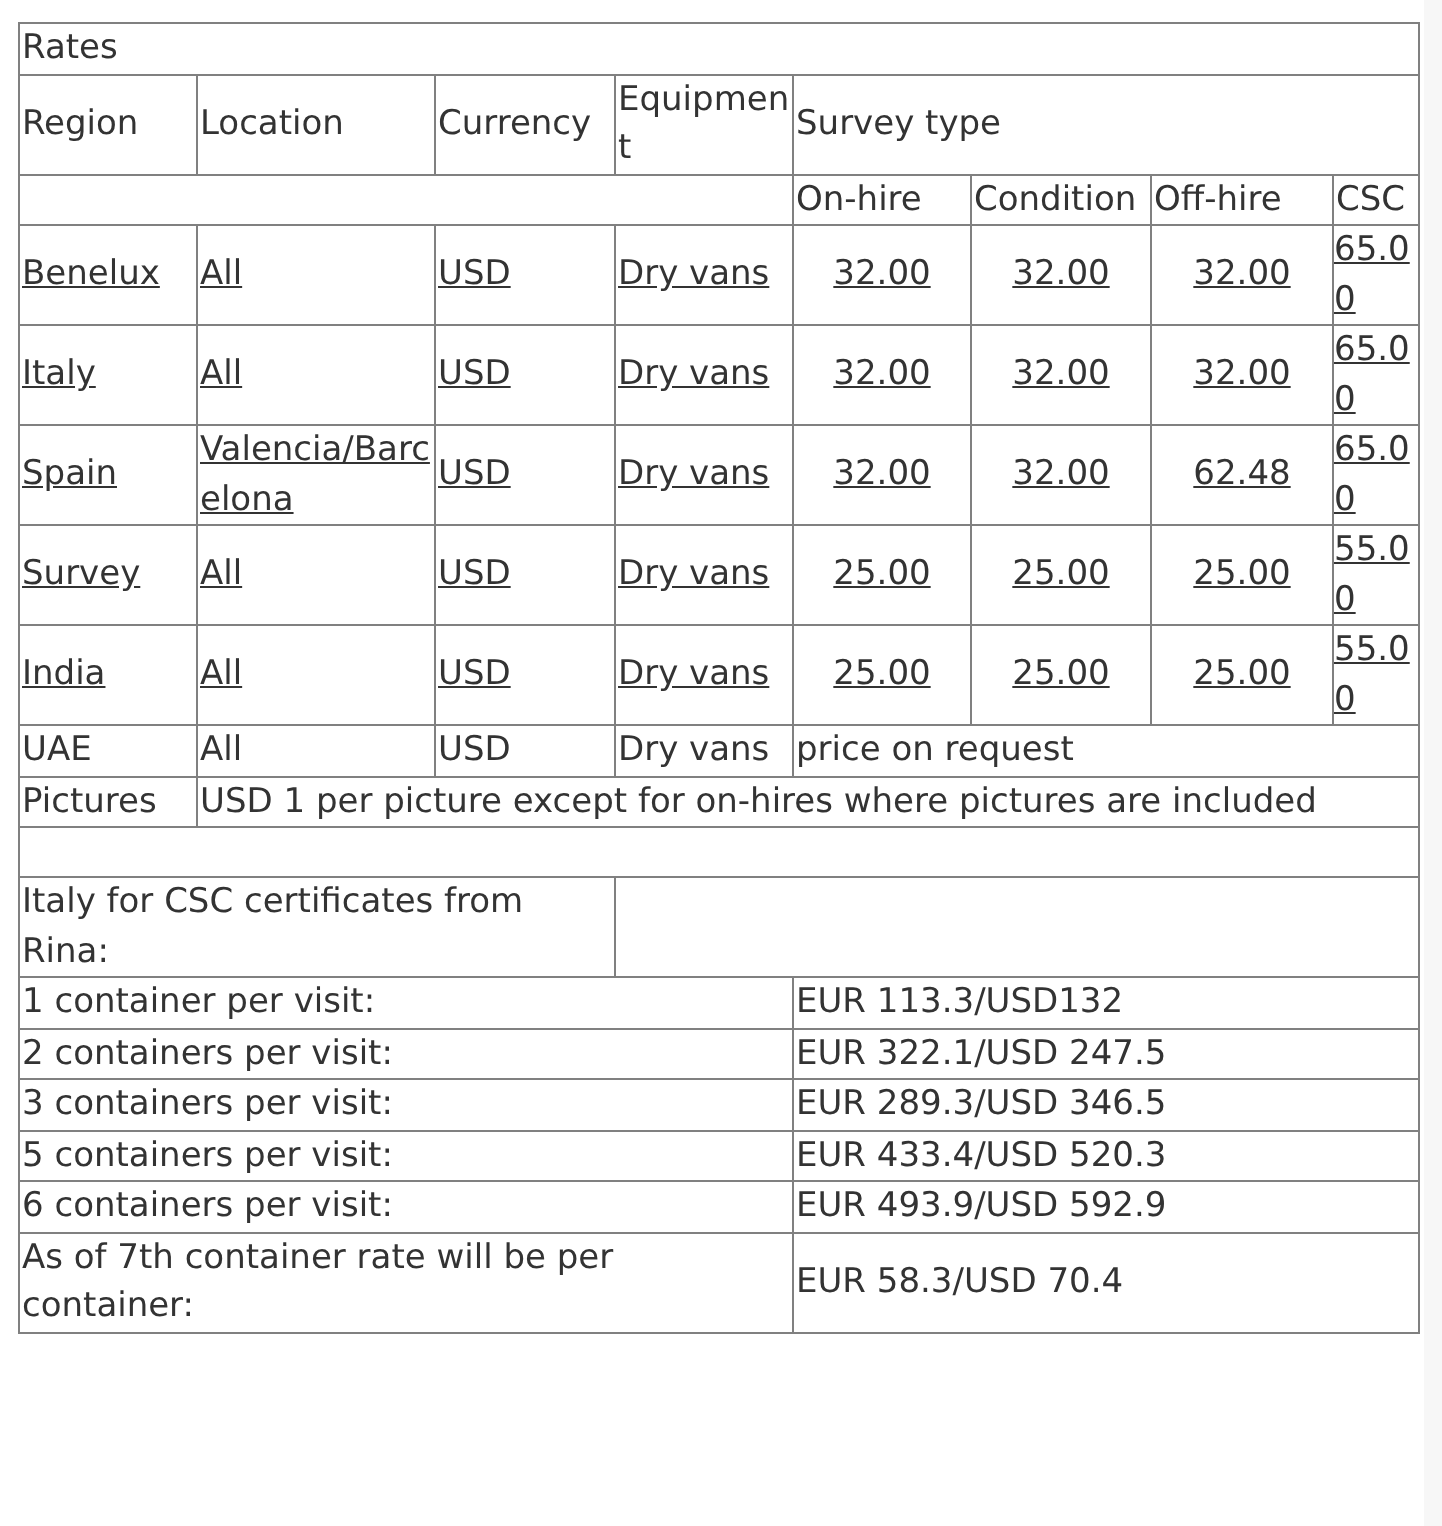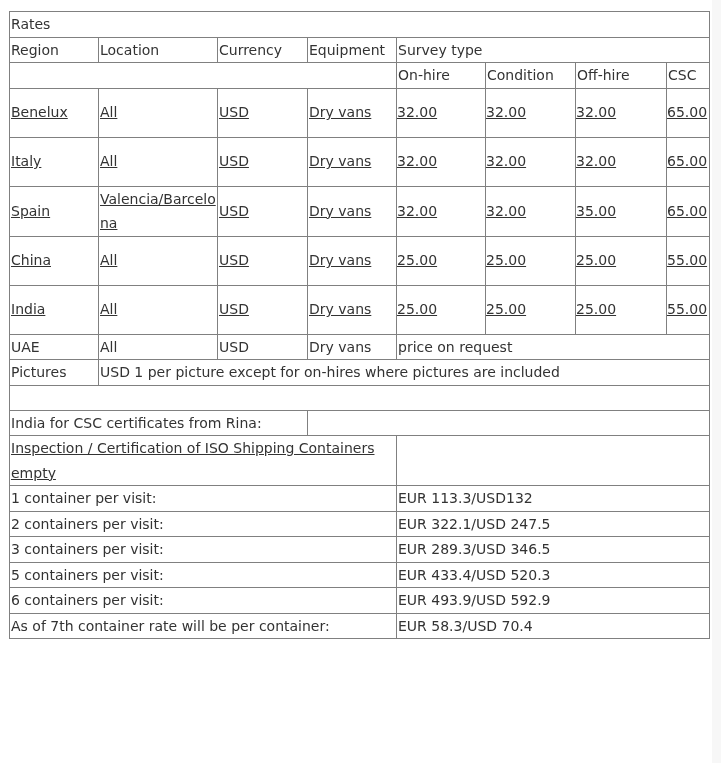--- a/index.html
+++ b/index.html
@@ -11,34 +11,34 @@
   }
   .right-strip {
     position: absolute; left: 712px; top: 0; width: 9px; height: 763px;
     background: #f7f7f7;
   }
   table {
     position: absolute; left: 9px; top: 11px;
     border-collapse: collapse;
     table-layout: fixed;
     width: 700px;
-    font-size: 14px;
+    font-size: 17px;
   }
   td {
     border: 1px solid #808080;
     padding: 0 0 0 1px;
     vertical-align: middle;
     line-height: 24.5px;
     overflow: hidden;
     white-space: normal;
     word-break: break-all;
   }
   tr.h25 td { height: 24px; }
   tr.h49 td { height: 48px; text-decoration: underline; }
-  td.num { padding: 0; }
+  td.num { text-align: center; padding: 0; }
   td.csc { text-align: left; padding: 0; word-break: break-all; }
   td.top { vertical-align: top; }
 </style>
 </head>
 <body>
 
 <div class="right-strip"></div>
 
 <table>
   <colgroup>
@@ -90,25 +90,25 @@
     <td class="num">32.00</td>
     <td class="csc">65.00</td>
   </tr>
   <tr class="h49">
     <td>Spain</td>
     <td>Valencia/Barcelona</td>
     <td>USD</td>
     <td>Dry vans</td>
     <td class="num">32.00</td>
     <td class="num">32.00</td>
-    <td class="num">35.00</td>
+    <td class="num">62.48</td>
     <td class="csc">65.00</td>
   </tr>
   <tr class="h49">
-    <td>China</td>
+    <td>Survey</td>
     <td>All</td>
     <td>USD</td>
     <td>Dry vans</td>
     <td class="num">25.00</td>
     <td class="num">25.00</td>
     <td class="num">25.00</td>
     <td class="csc">55.00</td>
   </tr>
   <tr class="h49">
     <td>India</td>
@@ -129,26 +129,22 @@
     <td colspan="4">price on request</td>
   </tr>
   <tr class="h25">
     <td>Pictures</td>
     <td colspan="7" style="word-break:normal">USD 1 per picture except for on-hires where pictures are included</td>
   </tr>
   <tr class="h25">
     <td colspan="8"></td>
   </tr>
   <tr class="h25">
-    <td colspan="3" style="word-break:normal">India for CSC certificates from Rina:</td>
+    <td colspan="3" style="word-break:normal">Italy for CSC certificates from Rina:</td>
     <td colspan="5"></td>
-  </tr>
-  <tr class="h49">
-    <td colspan="4" class="top" style="word-break:normal">Inspection / Certification of ISO Shipping Containers empty</td>
-    <td colspan="4"></td>
   </tr>
 
   <tr class="h25">
     <td colspan="4" style="word-break:normal">1 container per visit:</td>
     <td colspan="4" style="word-break:normal">EUR 113.3/USD132</td>
   </tr>
   <tr class="h25">
     <td colspan="4" style="word-break:normal">2 containers per visit:</td>
     <td colspan="4" style="word-break:normal">EUR 322.1/USD 247.5</td>
   </tr>

